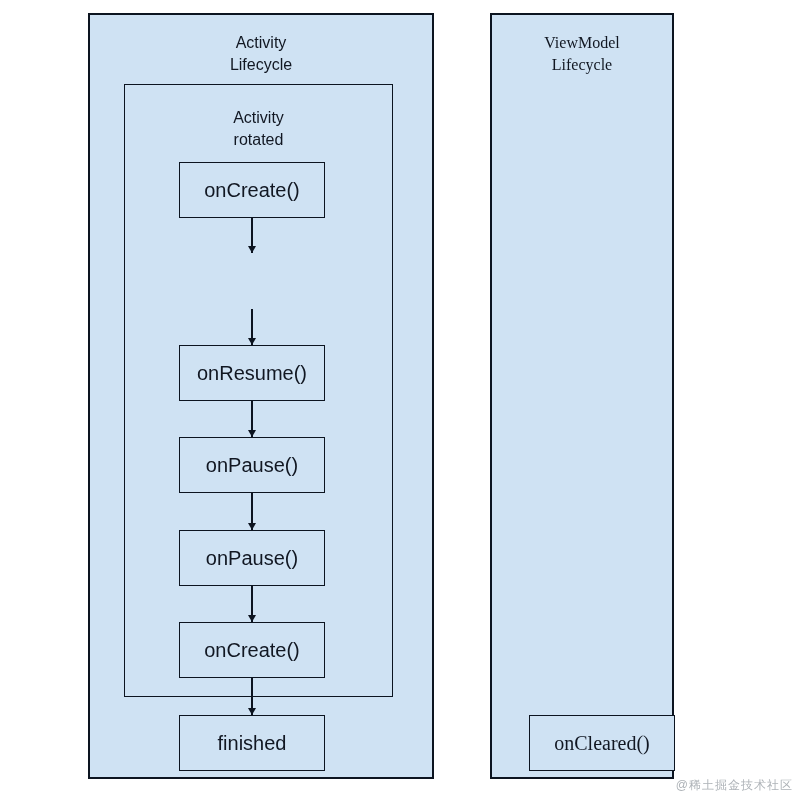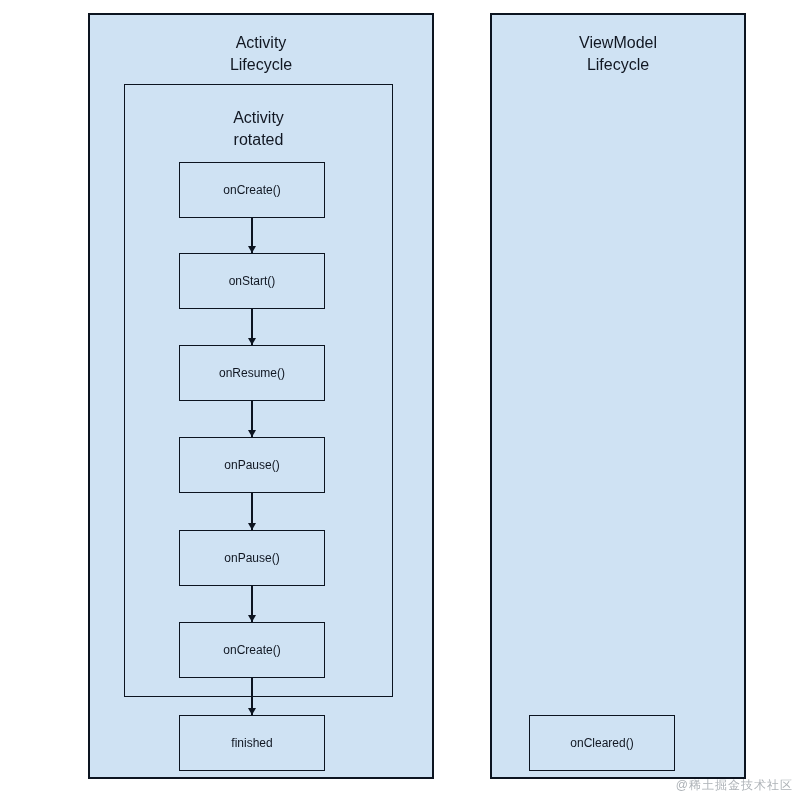--- a/index.html
+++ b/index.html
@@ -19,21 +19,21 @@
     color: var(--text);
   }
   .panel {
     position: absolute;
     top: 13px;
     height: 766px;
     background: var(--panel-fill);
     border: 2px solid var(--border);
   }
   #left-panel  { left: 88px;  width: 346px; }
-  #right-panel { left: 490px; width: 256px; }
+  #right-panel { left: 490px; width: 184px; font-family: Liberation Serif, serif; }
   .panel-title {
     position: absolute;
     top: 17px;
     left: 0; right: 0;
     text-align: center;
     font-size: 16px;
     line-height: 22px;
     white-space: pre-line;
   }
   .inner-group {
@@ -50,21 +50,21 @@
   .node {
     position: absolute;
     left: 89px;
     width: 146px;
     height: 56px;
     border: 1.5px solid var(--border);
     background: var(--panel-fill);
     display: flex;
     align-items: center;
     justify-content: center;
-    font-size: 12px;
+    font-size: 20px;
     z-index: 3;
   }
   #right-panel .node { left: 37px; }
   .arrow {
     position: absolute;
     left: 161px;
     width: 2px;
     background: var(--border);
     z-index: 4;
   }
@@ -95,21 +95,20 @@
 <div id="left-panel" class="panel">
   <div class="panel-title">Activity
 Lifecycle</div>
 
   <div class="inner-group">
     <div class="panel-title inner-title">Activity
 rotated</div>
   </div>
 
   <div class="node" style="top:147px">onCreate()</div>
-  <div class="node" style="top:238px">onStart()</div>
   <div class="node" style="top:330px">onResume()</div>
   <div class="node" style="top:422px">onPause()</div>
   <div class="node" style="top:515px">onPause()</div>
   <div class="node" style="top:607px">onCreate()</div>
   <div class="node" style="top:700px">finished</div>
 
   <div class="arrow" style="top:203px;height:35px"></div>
   <div class="arrow" style="top:294px;height:36px"></div>
   <div class="arrow" style="top:386px;height:36px"></div>
   <div class="arrow" style="top:478px;height:37px"></div>

